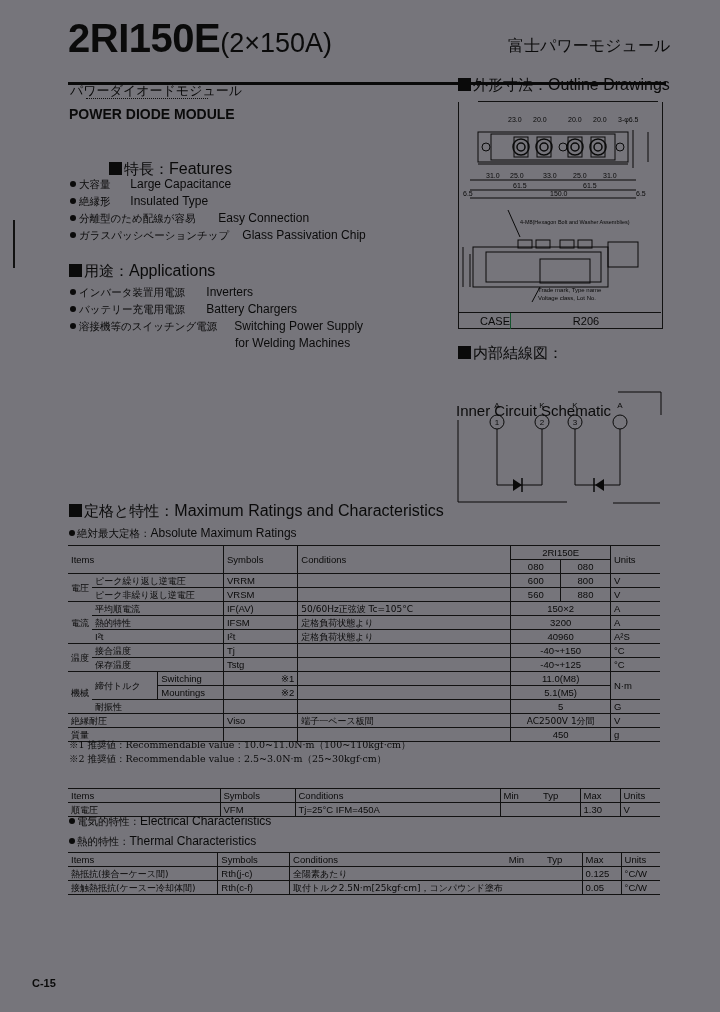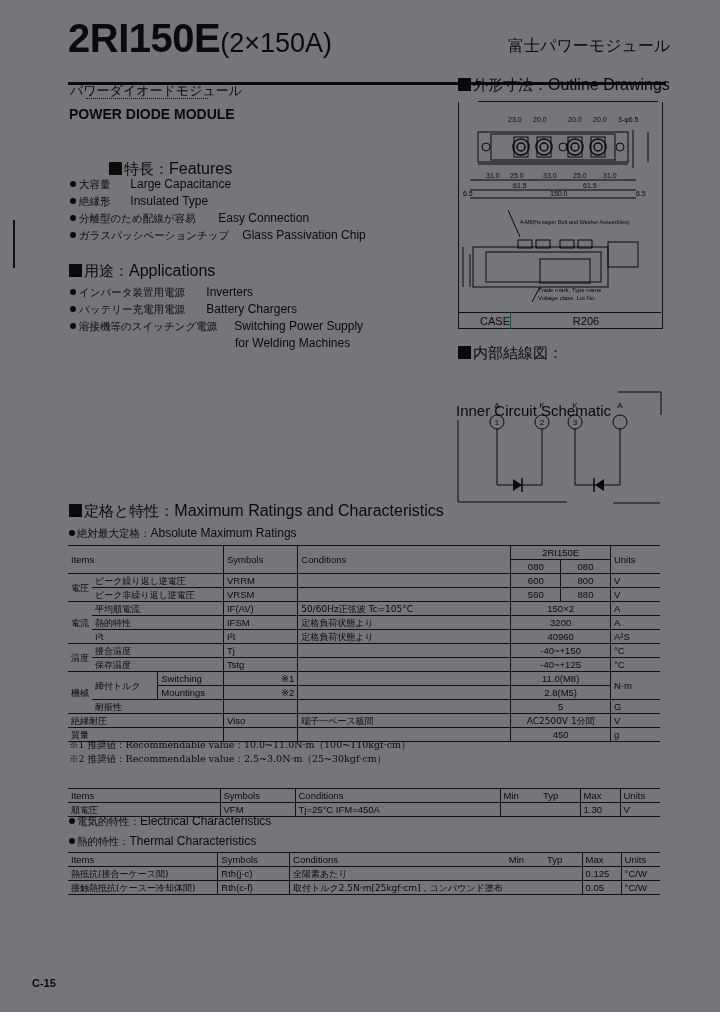--- a/index.html
+++ b/index.html
@@ -274,21 +274,21 @@
     <td class="vb">Switching</td>
     <td class="vb" style="text-align:right">※1</td>
     <td class="vb"></td>
     <td colspan="2" class="c vb">11.0(M8)</td>
     <td rowspan="2">N·m</td>
   </tr>
   <tr>
     <td class="vb">Mountings</td>
     <td class="vb" style="text-align:right">※2</td>
     <td class="vb"></td>
-    <td colspan="2" class="c vb">2.8(M5)</td>
+    <td colspan="2" class="c vb">5.1(M5)</td>
   </tr>
   <tr>
     <td colspan="2" class="jp vb">耐振性</td>
     <td class="vb"></td>
     <td class="vb"></td>
     <td colspan="2" class="c vb">5</td>
     <td>G</td>
   </tr>
   <tr>
     <td colspan="3" class="jp vb">絶縁耐圧</td>

